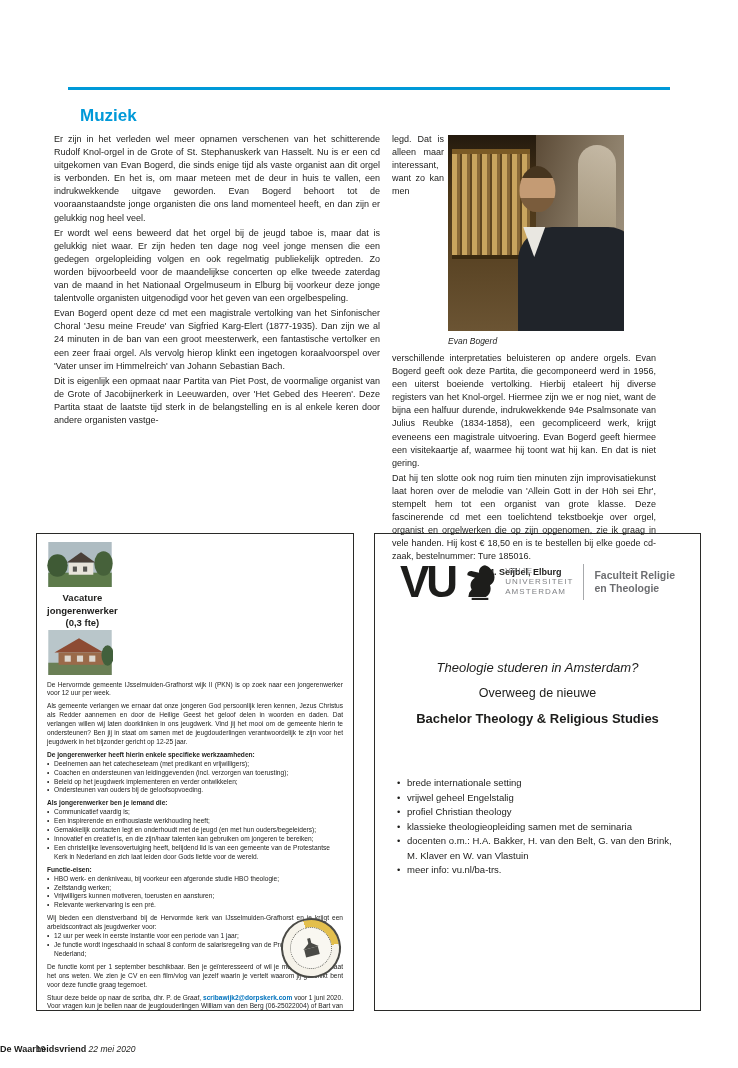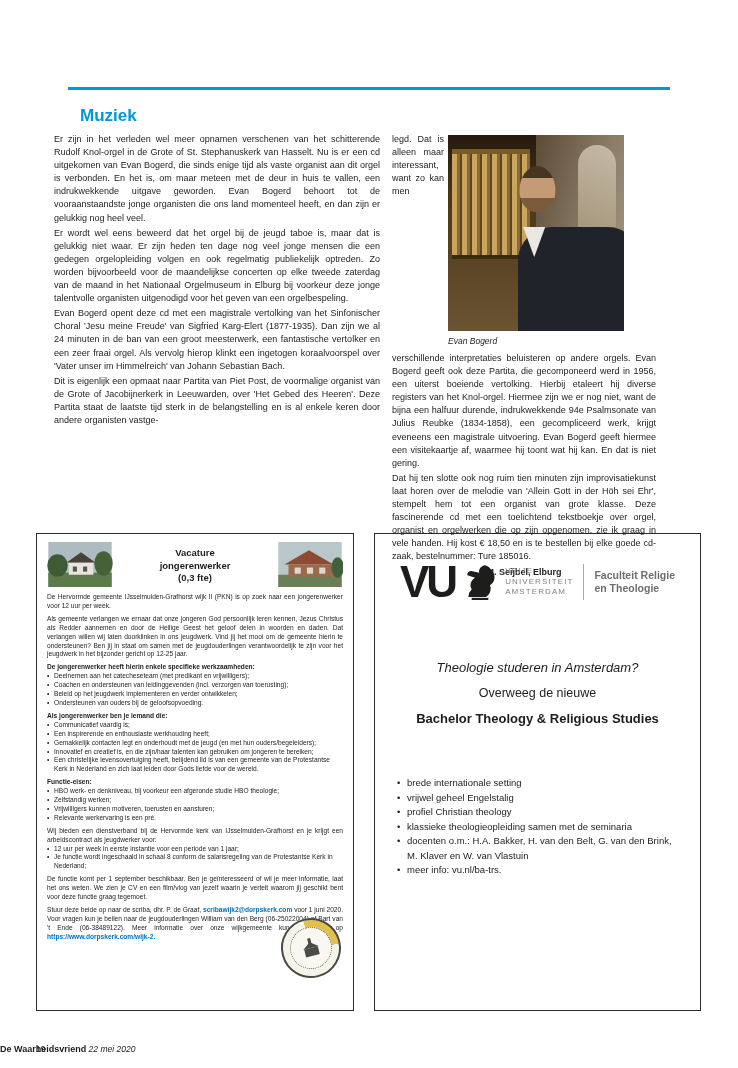--- a/index.html
+++ b/index.html
@@ -37,21 +37,21 @@
             clip-path:polygon(0 0,100% 0,50% 100%);transform:translateX(-50%);}
   .ph-head{position:absolute;left:50%;top:16%;width:36px;height:46px;transform:translateX(-46%);
            border-radius:50% 50% 46% 46%/54% 54% 46% 46%;
            background:linear-gradient(#46351f 0 26%,#c49b74 26% 70%,#7a5c3c 70% 100%);}
   .photo-fig figcaption{font-style:italic;font-size:8.5px;margin-top:5px;text-align:left;line-height:11px;}
   .byline{text-align:center;font-weight:bold;font-size:9px;margin-top:5px;}
 
   
   .ad-left{position:absolute;left:36px;top:533px;width:318px;height:478px;border:1px solid #2a2a28;
            padding:8px 10px;font-size:6.6px;line-height:8.9px;text-align:justify;overflow:hidden;}
-  .vac-head{display:flex;align-items:flex-start;justify-content:space-between;margin-bottom:6px;}
+  .vac-head{display:flex;align-items:flex-start;justify-content:space-between;margin-bottom:6px;flex-direction:column;}
   .vac-title{text-align:center;font-weight:bold;font-size:9.5px;line-height:12.5px;padding-top:5px;}
   .thumb{width:66px;height:45px;display:block;}
   .ad-left p{margin:0 0 4px 0;}
   .vh{font-weight:bold;margin:3px 0 0 0 !important;text-align:left;}
   ul.vlist{margin:0 0 4px 0;padding:0;list-style:none;text-align:left;}
   ul.vlist li{padding-left:7px;position:relative;}
   ul.vlist li::before{content:"•";position:absolute;left:0;}
   .vlink{color:var(--link,#0072bc);font-weight:bold;text-decoration:none;cursor:pointer;}
   .seal{position:absolute;right:12px;bottom:32px;width:60px;height:60px;border-radius:50%;
         border:2px solid #4a4a46;transform:rotate(-14deg);

